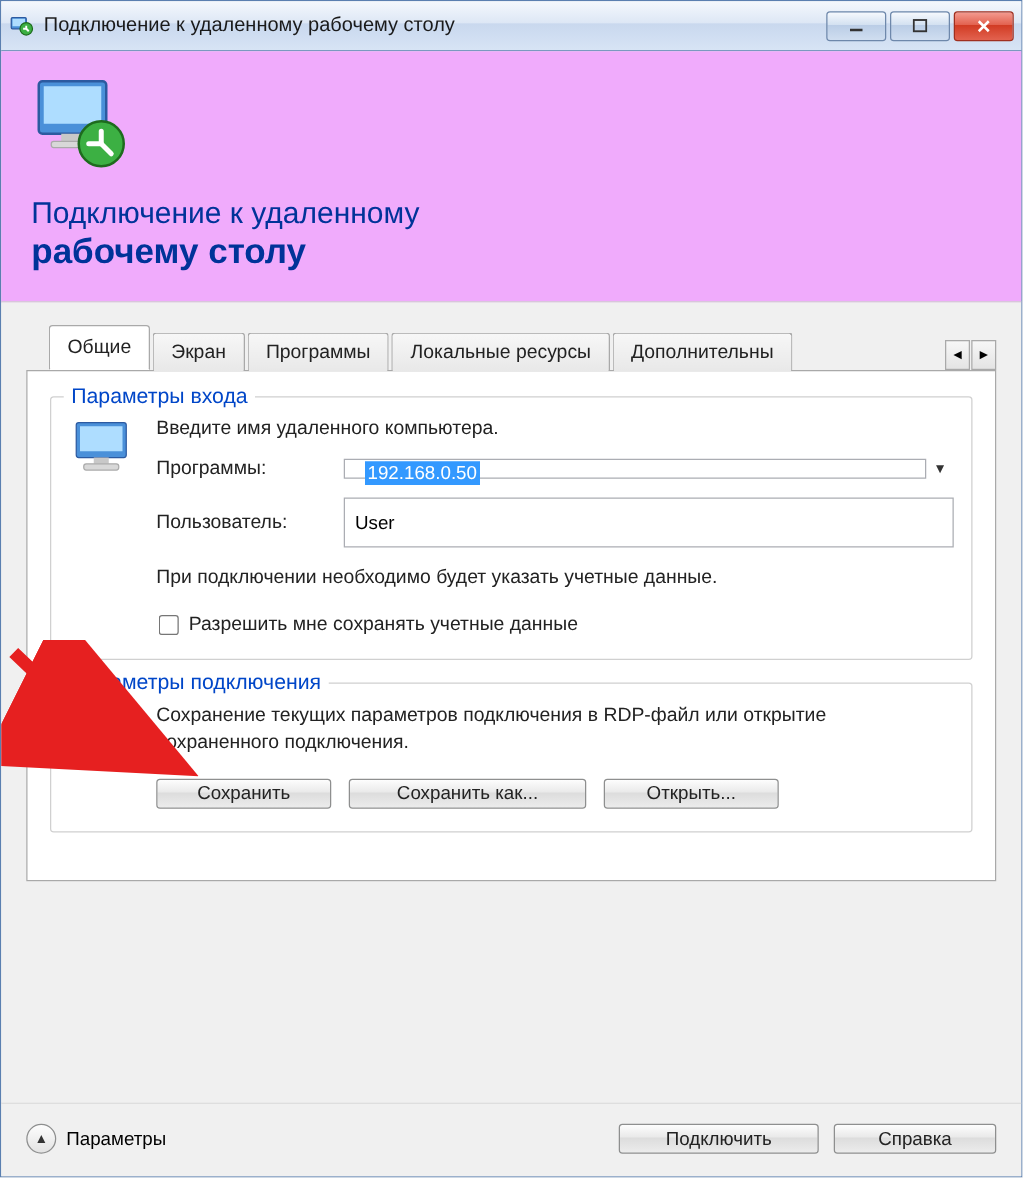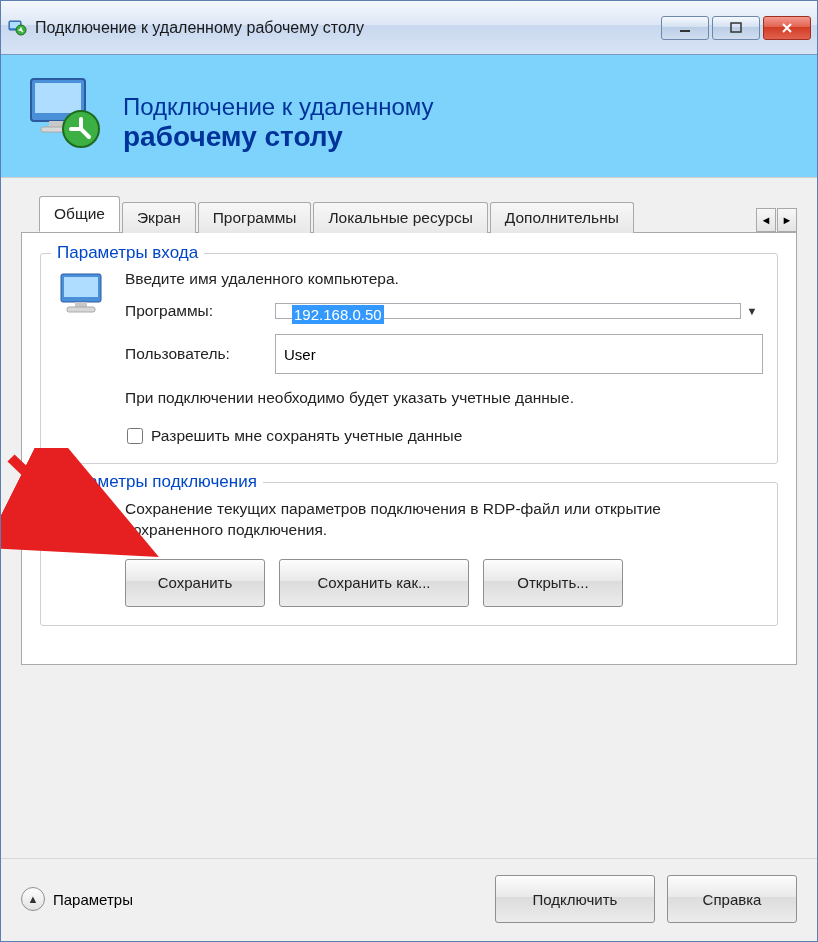--- a/index.html
+++ b/index.html
@@ -13,21 +13,21 @@
 }
 .window {
   width: 818px;
   height: 942px;
   border: 1px solid #5a7fb0;
   background: #f0f0f0;
   display: flex;
   flex-direction: column;
 }
 .titlebar {
-  height: 54px;
+  height: 40px;
   background: linear-gradient(to bottom, #f4f8fd 0%, #dde7f5 45%, #c9d8ee 46%, #d7e4f5 100%);
   display: flex;
   align-items: center;
   padding: 0 6px;
   border-bottom: 1px solid #7a99c0;
 }
 .titlebar-icon {
   width: 20px; height: 20px;
   margin-right: 8px;
   position: relative;
@@ -48,26 +48,27 @@
   background: linear-gradient(to bottom,#f6f9fd,#d3e1f1 45%,#bacde6 46%,#d0def0);
   display: flex; align-items: center; justify-content: center;
   color: #334;
 }
 .win-btn.close {
   background: linear-gradient(to bottom,#f39a8f,#e2624f 45%,#d13b23 46%,#e2624f);
   border-color: #a02f1f;
   color: #fff;
 }
 .header {
-  background: #7dd3fc;
+  background: #f0abfc;
   padding: 18px 24px 24px 24px;
   display: flex;
-  align-items: flex-end;
+  align-items: flex-start;
   gap: 18px;
   border-bottom: 1px solid #d0d0d0;
+  flex-direction: column;
 }
 .header-icon { width: 80px; height: 80px; }
 .header-text h1 {
   font-size: 24px; font-weight: 400; color: #003399;
 }
 .header-text h2 {
   font-size: 28px; font-weight: 700; color: #003399;
 }
 .content {
   flex: 1;
@@ -189,21 +190,21 @@
   position: absolute;
   left: 0px;
   top: 270px;
   width: 170px;
   height: 120px;
   pointer-events: none;
   z-index: 10;
 }
 .btn-row { display: flex; gap: 14px; margin-top: 14px; }
 .btn {
-  height: 48px;
+  height: 24px;
   min-width: 140px;
   padding: 0 18px;
   border: 1px solid #8e8f8f;
   border-radius: 3px;
   background: linear-gradient(to bottom,#fdfdfd,#e9e9e9 45%,#dcdcdc 46%,#ececec);
   font-size: 15px;
   font-family: inherit;
   cursor: pointer;
   color: #222;
 }

